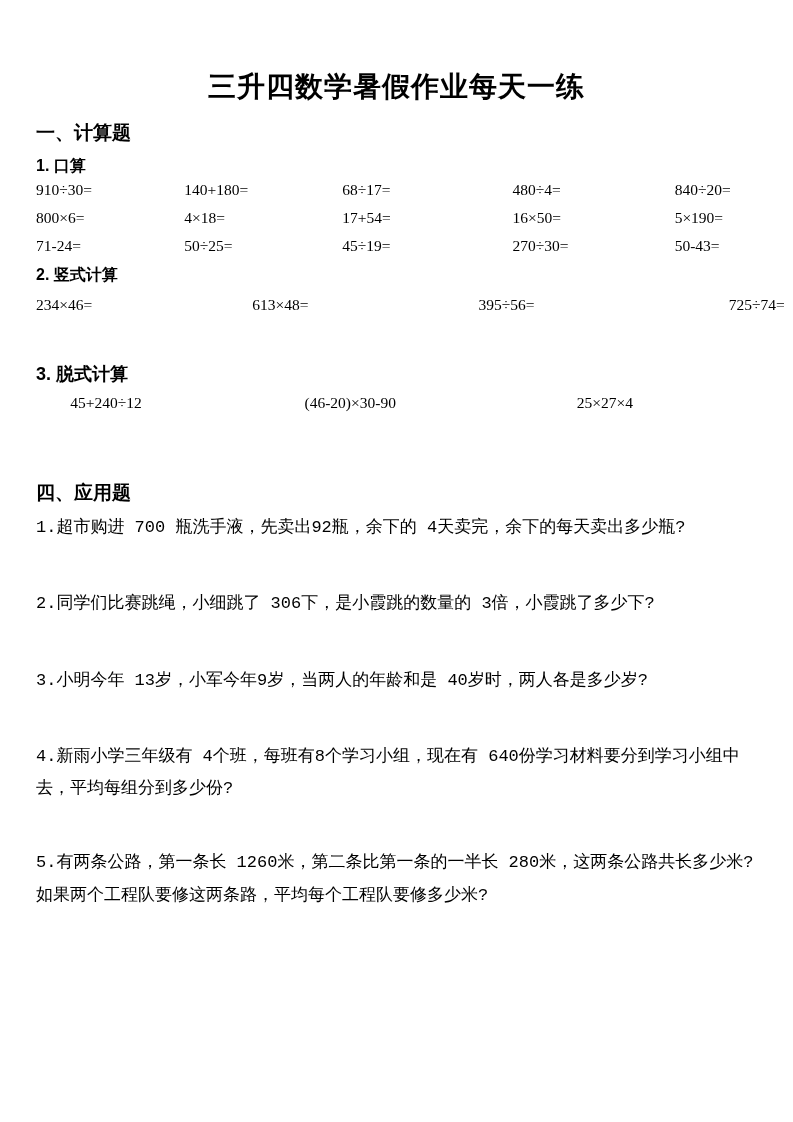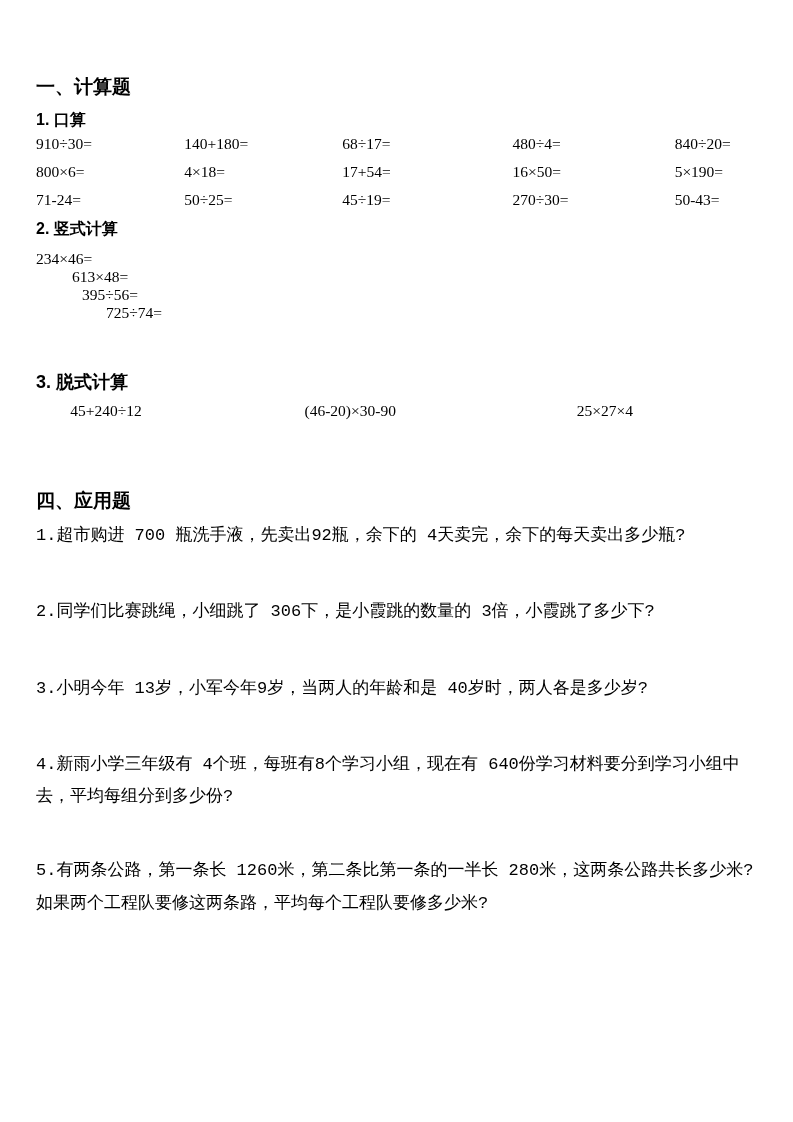--- a/index.html
+++ b/index.html
@@ -63,21 +63,21 @@
     flex: 0 0 16.666%;
     text-align: left;
   }
   .oral-row .cell.c0 { padding-left: 0px; }
   .oral-row .cell.c1 { padding-left: 28px; }
   .oral-row .cell.c2 { padding-left: 38px; }
   .oral-row .cell.c3 { padding-left: 50px; }
   .oral-row .cell.c4 { padding-left: 42px; }
 
   
-  .vert-row { margin-top: 10px; flex-direction: column; }
+  .vert-row { margin-top: 10px; }
   .vert-row .cell {
     flex: 0 0 25%;
   }
   .vert-row .cell.v0 { padding-left: 0px; }
   .vert-row .cell.v1 { padding-left: 36px; }
   .vert-row .cell.v2 { padding-left: 46px; }
   .vert-row .cell.v3 { padding-left: 70px; }
 
   
   .step-row { margin-top: 8px; justify-content: flex-end; }
@@ -99,20 +99,21 @@
     margin: 0 0 44px 0;
     max-width: 720px;
   }
   .word-problem.tight { margin-bottom: 42px; }
 </style>
 </head>
 <body>
 
 <div class="page">
 
+  <h1 class="doc-title">三升四数学暑假作业每天一练</h1>
 
   <div class="section-head">一、计算题</div>
 
   <div class="sub-head">1. 口算</div>
 
   <div class="row oral-row">
     <div class="cell c0">910÷30=</div>
     <div class="cell c1">140+180=</div>
     <div class="cell c2">68÷17=</div>
     <div class="cell c3">480÷4=</div>

